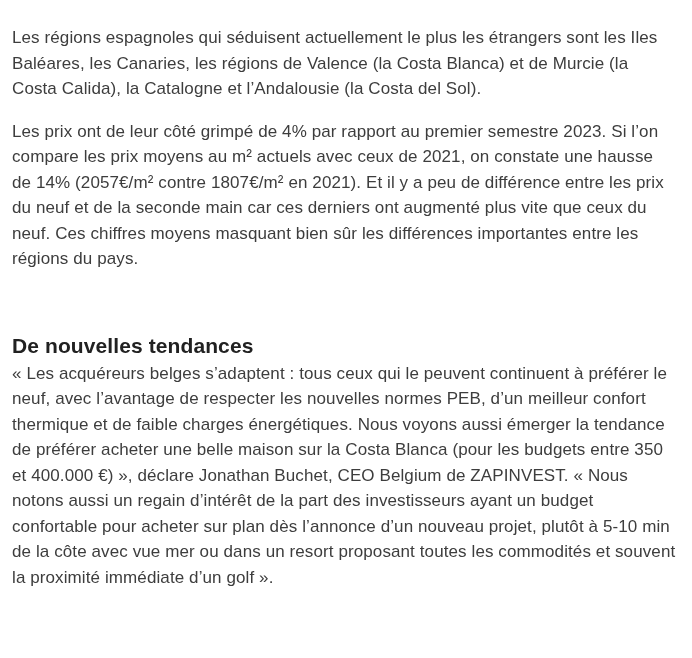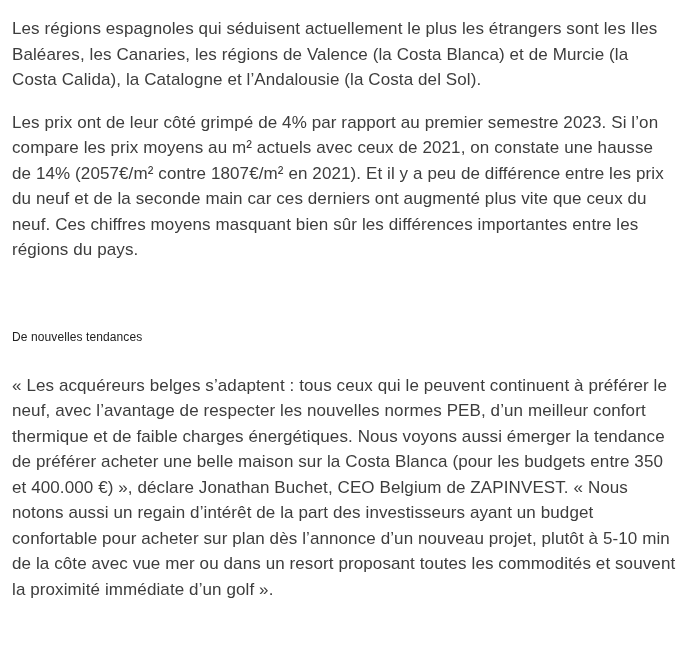--- a/index.html
+++ b/index.html
@@ -10,39 +10,39 @@
   * { margin: 0; padding: 0; box-sizing: border-box; }
   html, body {
     width: 692px;
     height: 658px;
     background: var(--bg);
     overflow: hidden;
   }
   .article {
     width: 692px;
     height: 658px;
-    padding: 16px 16px 0 12px;
+    padding: 25px 16px 0 12px;
     font-family: "Liberation Sans", "DejaVu Sans", sans-serif;
     font-size: 17px;
     line-height: 25.5px;
     color: var(--body-text);
     background: var(--bg);
     border-radius: 20px;
     -webkit-font-smoothing: antialiased;
   }
   .article p {
     margin: 0 0 17px 0;
     font-weight: 400;
     letter-spacing: 0.1px;
   }
   .article h2.section-heading {
-    margin: 62px 0 24px 0;
-    font-size: 12px;
+    margin: 62px 0 3px 0;
+    font-size: 21px;
     line-height: 24px;
-    font-weight: 400;
+    font-weight: 700;
     color: var(--heading-text);
     letter-spacing: 0.1px;
   }
 </style>
 </head>
 <body>
 
 <div class="article">
   <p>Les régions espagnoles qui séduisent actuellement le plus les étrangers sont les Iles Baléares, les Canaries, les régions de Valence (la Costa Blanca) et de Murcie (la Costa Calida), la Catalogne et l’Andalousie (la Costa del Sol).</p>
 

